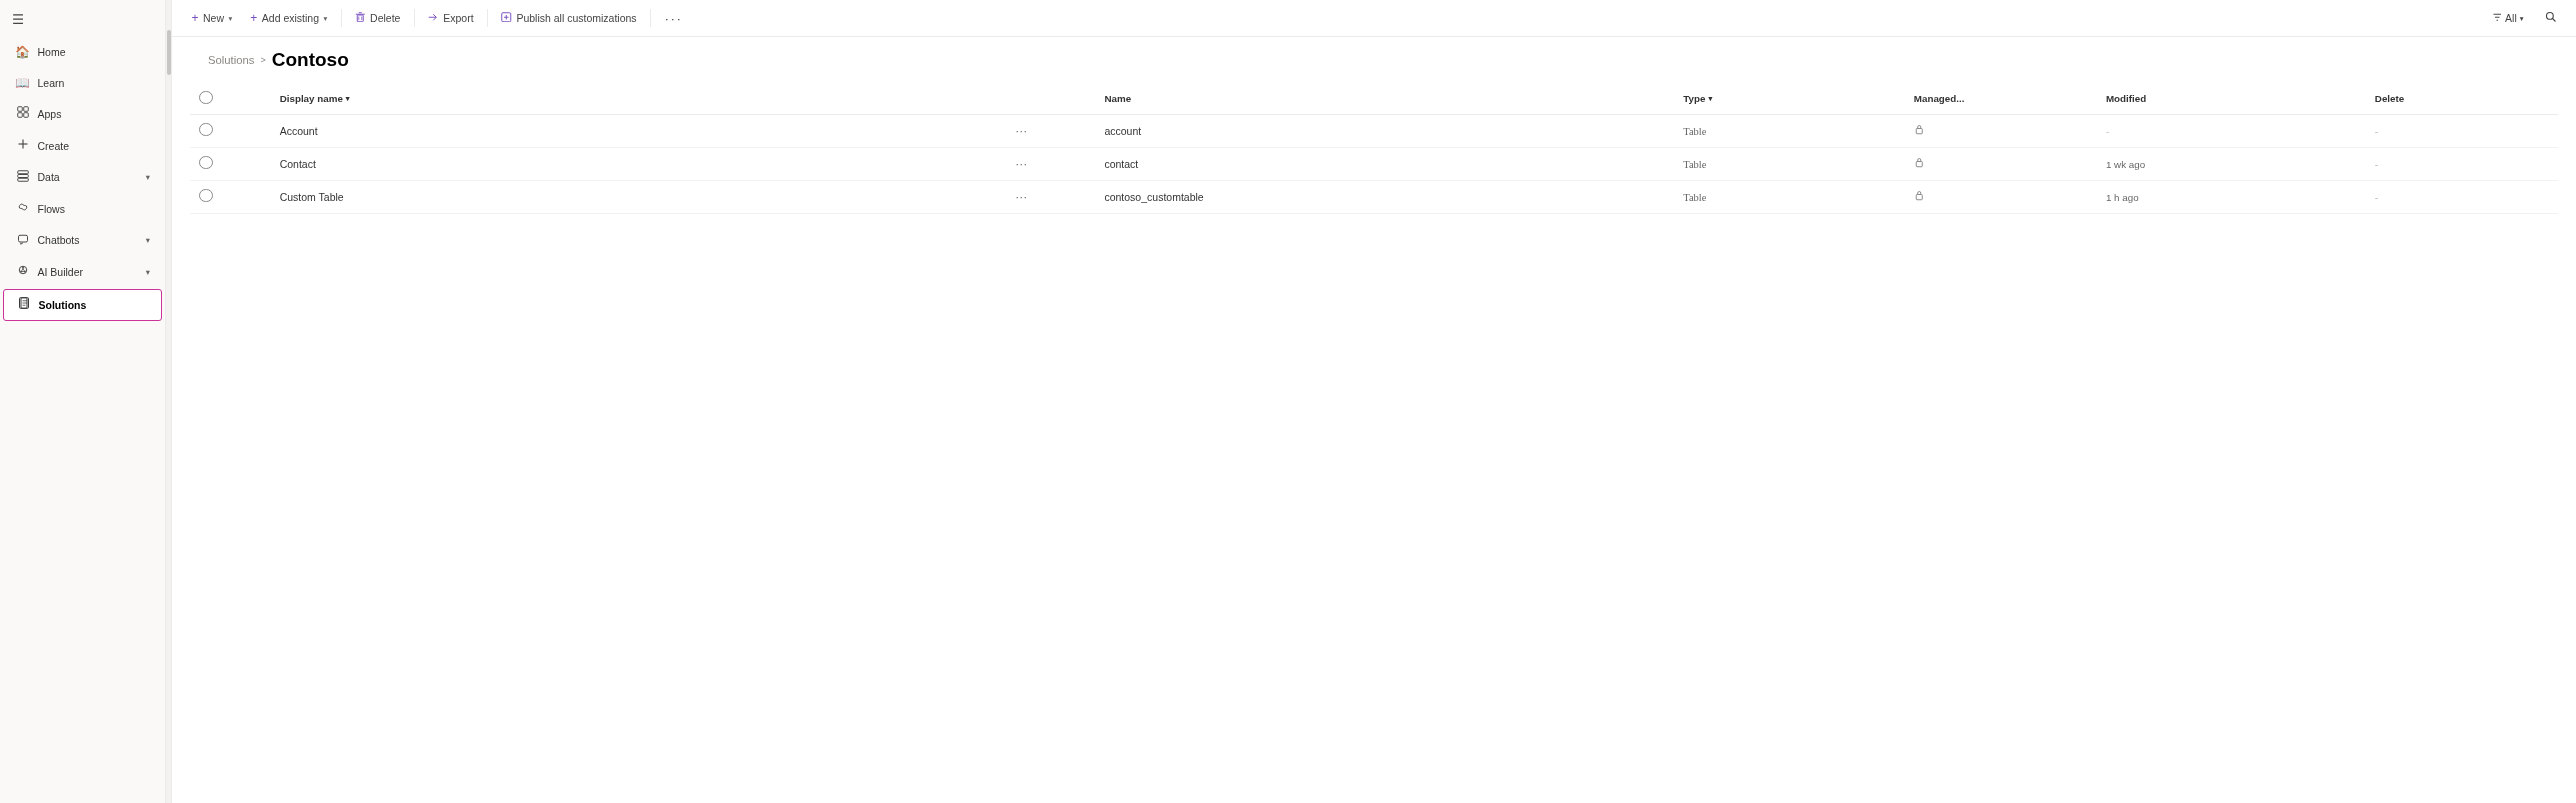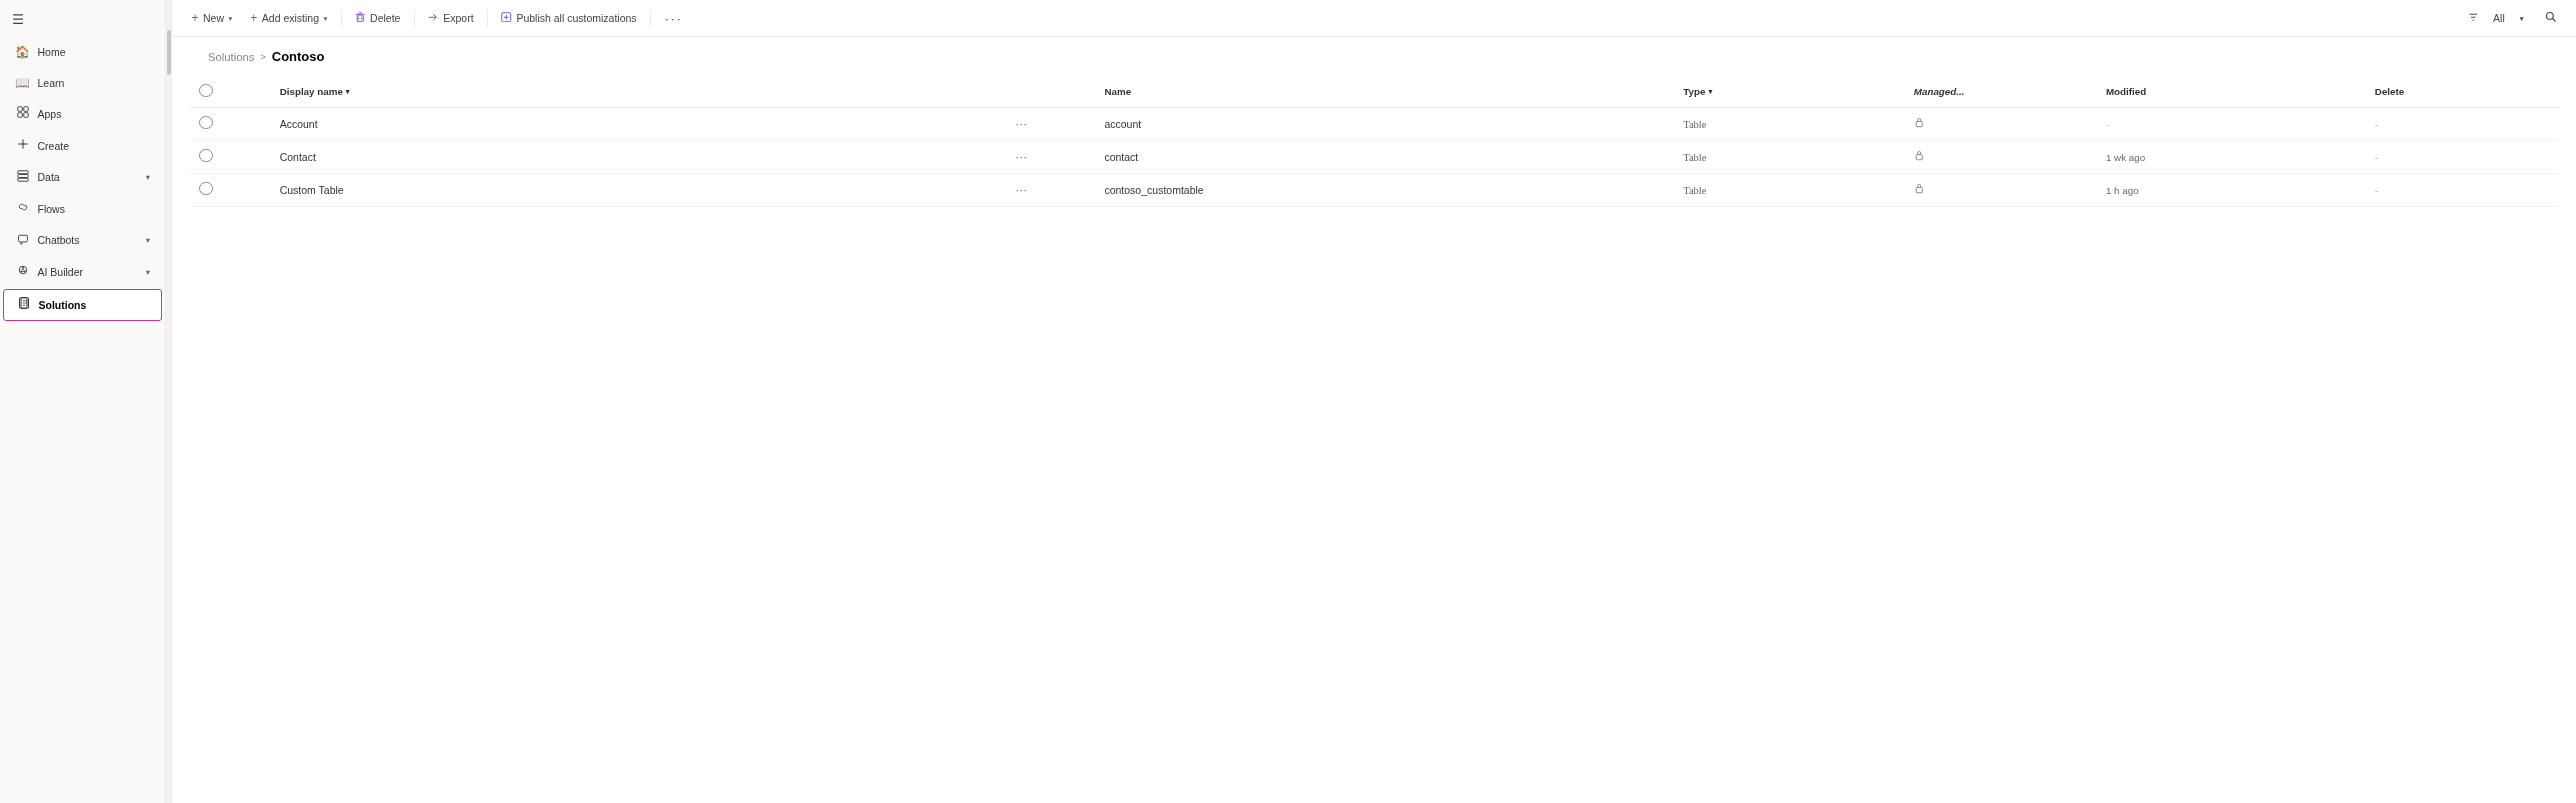--- a/index.html
+++ b/index.html
@@ -69,38 +69,38 @@
       background: none;
       cursor: pointer;
       color: #444;
       font-size: 10.5px;
       border-radius: 3px;
     }
     .toolbar-btn .btn-icon { font-size: 10.5px; color: #7a4fbf; }
     .toolbar-divider { width: 0.8px; height: 18px; background: #edebe9; margin: 0 3px; }
     .toolbar-right { margin-left: auto; display: flex; align-items: center; gap: 6px; }
     .filter-btn {
-      display: flex; align-items: center; gap: 15px;
+      display: flex; align-items: center; gap: 3px;
       padding: 4.5px 7.5px; border: none; background: none; cursor: pointer;
       font-size: 10.5px; color: #444; border-radius: 3px;
     }
     .search-btn {
       padding: 4.5px 7.5px; border: none; background: none; cursor: pointer;
       font-size: 12px; color: #444; border-radius: 3px;
     }
 
     
     .breadcrumb {
       display: flex; align-items: center; gap: 6px;
       padding: 12px 18px 6px 18px;
       font-size: 11.3px;
     }
     .breadcrumb-parent { color: #8a8886; cursor: pointer; }
     .breadcrumb-separator { color: #8a8886; font-size: 9px; }
-    .breadcrumb-current { font-weight: 700; font-size: 13px; color: #000; }
+    .breadcrumb-current { font-weight: 700; font-size: 19px; color: #000; }
 
     
     .content {
       flex: 1;
       overflow-y: auto;
       padding: 0 18px 18px 18px;
     }
 
     
     .data-table {
@@ -122,21 +122,21 @@
       font-size: 10.5px;
       border-bottom: 0.8px solid #f3f2f1;
       color: #333;
       vertical-align: middle;
     }
     .col-select { width: 30px; }
     .col-display { width: 286px; }
     .col-dots { width: 30px; }
     .col-name { width: 226px; }
     .col-type { width: 90px; }
-    .col-managed { width: 75px; font-style: italic; }
+    .col-managed { width: 75px; }
     .col-modified { width: 105px; }
     .col-owner { width: 75px; }
     .th-checkbox {
       width: 13.5px; height: 13.5px; border-radius: 50%; border: 1.1px solid #8a8886;
       background: none; cursor: pointer; display: inline-block;
     }
     .dots-btn {
       background: none; border: none; cursor: pointer; color: #666; font-size: 12px; padding: 1.5px 3px; border-radius: 3px;
     }
     .type-text { color: #666; font-family: Liberation Serif, serif; }

